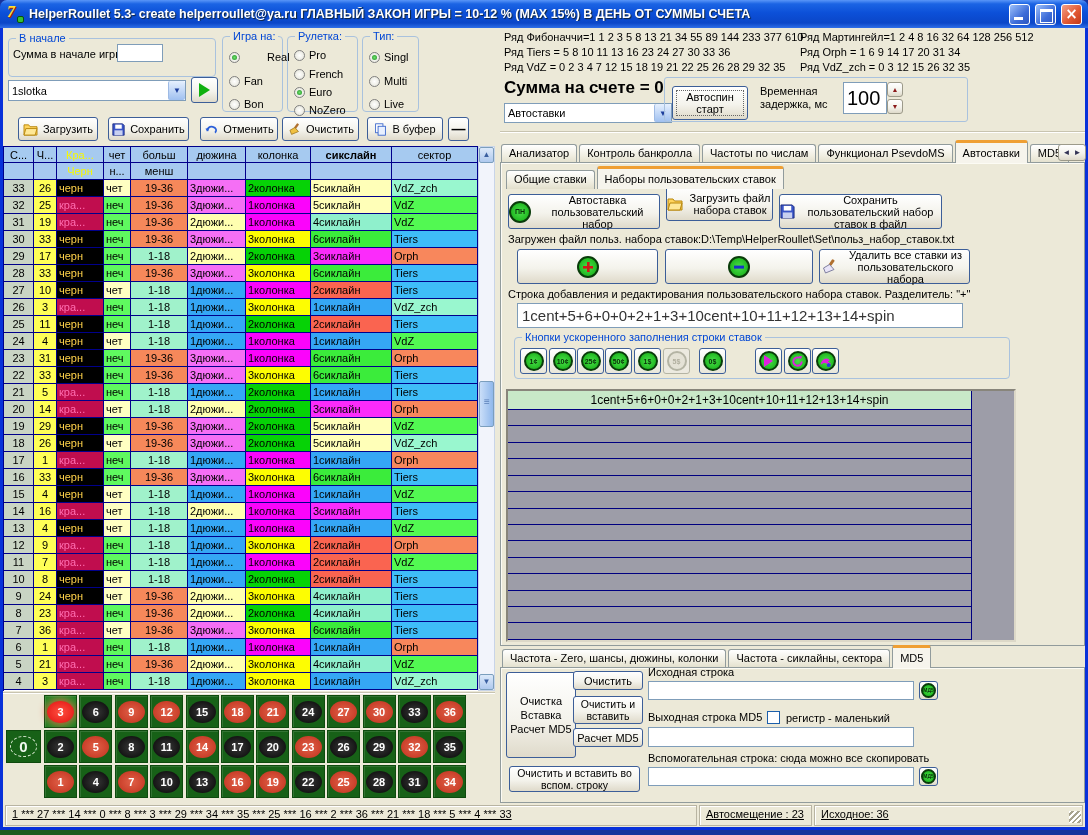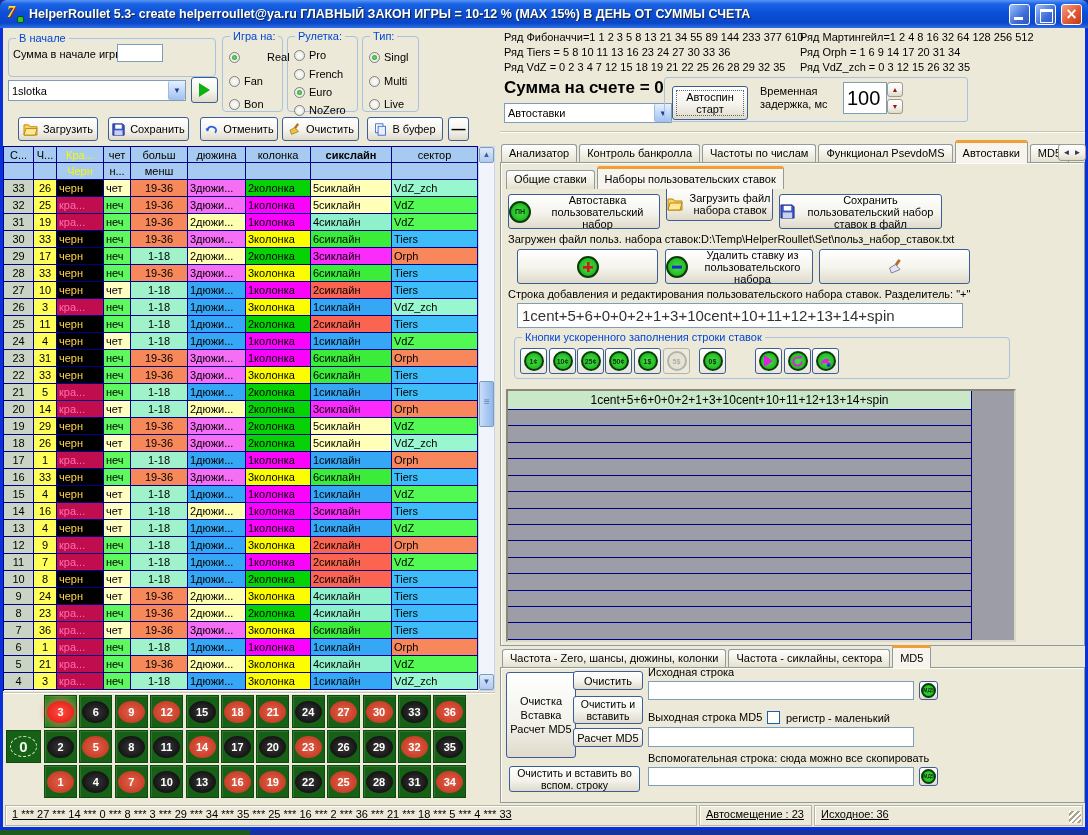--- a/index.html
+++ b/index.html
@@ -789,27 +789,27 @@
           <rect x="1" y="5" width="10" height="2.6" fill="#D01818"></rect>
         </svg>
     </span>
   </div>
   <div class="abs xpbtn" style="left:665px;top:249px;width:148px;height:35px;">
     <span class="coin" style="width:22px;height:22px;">
       <svg width="12" height="12" viewBox="0 0 12 12">
           <rect x="1" y="4.6" width="10" height="3" fill="#1830C8"></rect>
         </svg>
     </span>
-    <span style="flex:1;">Удалить ставку из пользовательского набора</span>
   </div>
   <div class="abs xpbtn" style="left:819px;top:249px;width:151px;height:35px;">
     <svg width="17" height="16" viewBox="0 0 16 16">
         <rect x="10" y="0" width="3" height="7" rx="1" transform="rotate(35 11 3)" fill="#B07030"></rect>
         <path d="M3 9l6-3.5 4.5 5-8.5 3.5z" fill="#E8E4F8" stroke="#8080A0"></path>
       </svg>
+    <span style="flex:1;">Удалить все ставки из пользовательского набора</span>
   </div>
 
   <div class="abs" style="left:508px;top:288px;white-space:nowrap;">Строка добавления и редактирования пользовательского набора ставок. Разделитель: "+"</div>
   <input class="abs field" style="left: 517px; top: 303px; width: 446px; height: 25px; font-size: 15px; color: rgb(51, 51, 51); padding-left: 4px;" value="1cent+5+6+0+0+2+1+3+10cent+10+11+12+13+14+spin">
 
   <div class="abs group" style="left:514px;top:337px;width:496px;height:42px;">
     <span class="cap">Кнопки ускоренного заполнения строки ставок</span>
     <div id="quickbar" style="position:relative;width:100%;height:100%;">
         <div class="qbtn" style="left: 5px; top: 10px;">
           <span class="coin">1¢</span>

